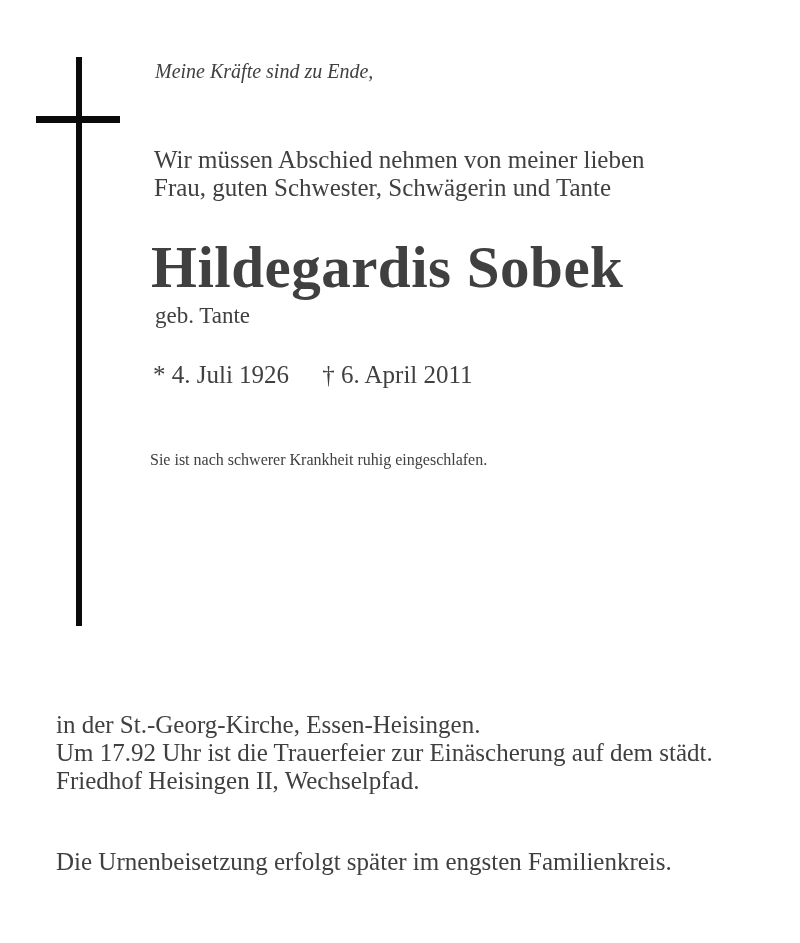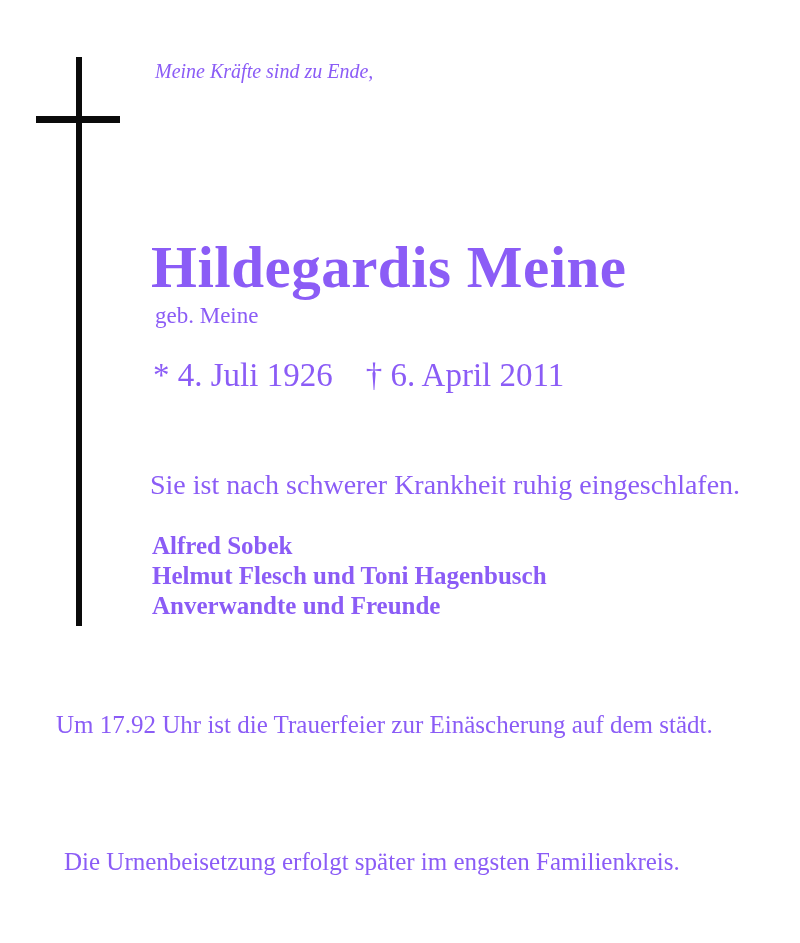--- a/index.html
+++ b/index.html
@@ -6,21 +6,21 @@
     margin: 0;
     padding: 0;
     background: #ffffff;
   }
   .page {
     position: relative;
     width: 800px;
     height: 943px;
     background: #ffffff;
     font-family: "Liberation Serif", "DejaVu Serif", serif;
-    color: #8b5cf6;
+    color: #404040;
     overflow: hidden;
   }
   .abs { position: absolute; }
 
   
   .cross-vert {
     position: absolute;
     left: 76px; top: 57px;
     width: 6px; height: 569px;
     background: #0a0a0a;
@@ -54,86 +54,85 @@
     white-space: nowrap;
   }
   .maiden-name {
     left: 155px; top: 303px;
     font-size: 23px;
     line-height: 26px;
     white-space: nowrap;
   }
   .dates {
     left: 153px; top: 361px;
-    font-size: 33px;
+    font-size: 25px;
     line-height: 28px;
     white-space: nowrap;
   }
   .dates .date-gap {
     display: inline-block;
     width: 33px;
   }
   .passing-note {
     left: 150px; top: 446px;
-    font-size: 28px;
+    font-size: 16px;
     line-height: 28px;
     white-space: nowrap;
-    margin-top: 25px;
   }
   .mourners {
     left: 152px; top: 531px;
     font-size: 25px;
     font-weight: bold;
     line-height: 30px;
     white-space: nowrap;
   }
   .service-info {
     left: 56px; top: 711px;
     font-size: 25px;
     line-height: 28px;
     white-space: nowrap;
   }
   .burial-note {
     left: 56px; top: 848px;
     font-size: 25px;
     line-height: 28px;
     white-space: nowrap;
-    margin-left: 8px;
   }
 </style>
 </head>
 <body>
 
 <div class="page">
 
   <div>
     <div class="cross-vert"></div>
     <div class="cross-horz"></div>
   </div>
 
   <div class="abs epigraph">
     <div>Meine Kräfte sind zu Ende,</div>
   </div>
 
+  <div class="abs intro">
+    <div>Wir müssen Abschied nehmen von meiner lieben</div>
+    <div>Frau, guten Schwester, Schwägerin und Tante</div>
+  </div>
 
-  <div class="abs deceased-name">Hildegardis Meine</div>
+  <div class="abs deceased-name">Hildegardis Sobek</div>
 
-  <div class="abs maiden-name">geb. Meine</div>
+  <div class="abs maiden-name">geb. Tante</div>
 
   <div class="abs dates">
     <span>* 4. Juli 1926</span><span class="date-gap"></span><span>† 6. April 2011</span>
   </div>
 
   <div class="abs passing-note">Sie ist nach schwerer Krankheit ruhig eingeschlafen.</div>
 
-  <div class="abs mourners">
-    <div>Alfred Sobek</div>
-    <div>Helmut Flesch und Toni Hagenbusch</div>
-    <div>Anverwandte und Freunde</div>
-  </div>
 
   <div class="abs service-info">
+    <div>in der St.-Georg-Kirche, Essen-Heisingen.</div>
     <div>Um 17.92 Uhr ist die Trauerfeier zur Einäscherung auf dem städt.</div>
+    <div>Friedhof Heisingen II, Wechselpfad.</div>
   </div>
 
   <div class="abs burial-note">Die Urnenbeisetzung erfolgt später im engsten Familienkreis.</div>
 
 </div>
 
 </body></html>

